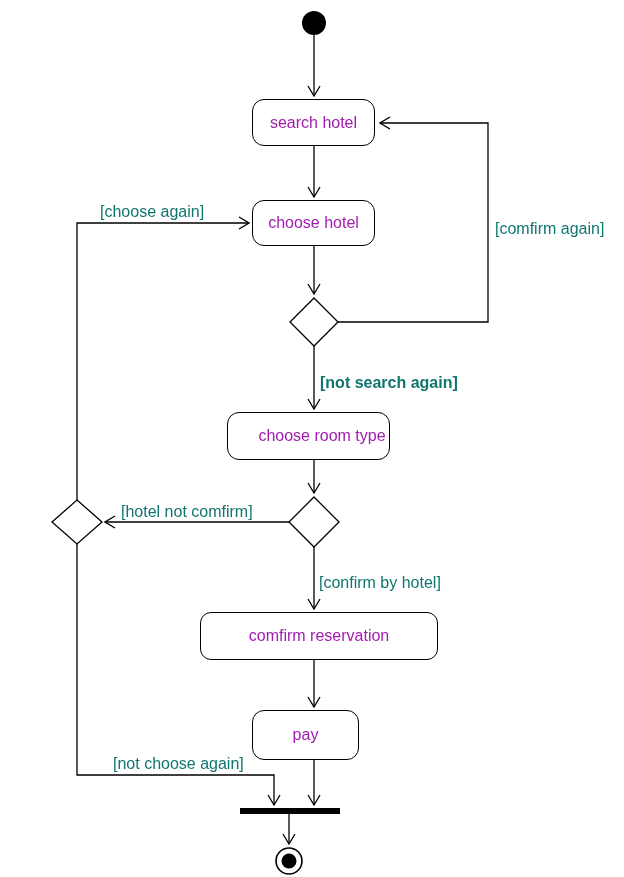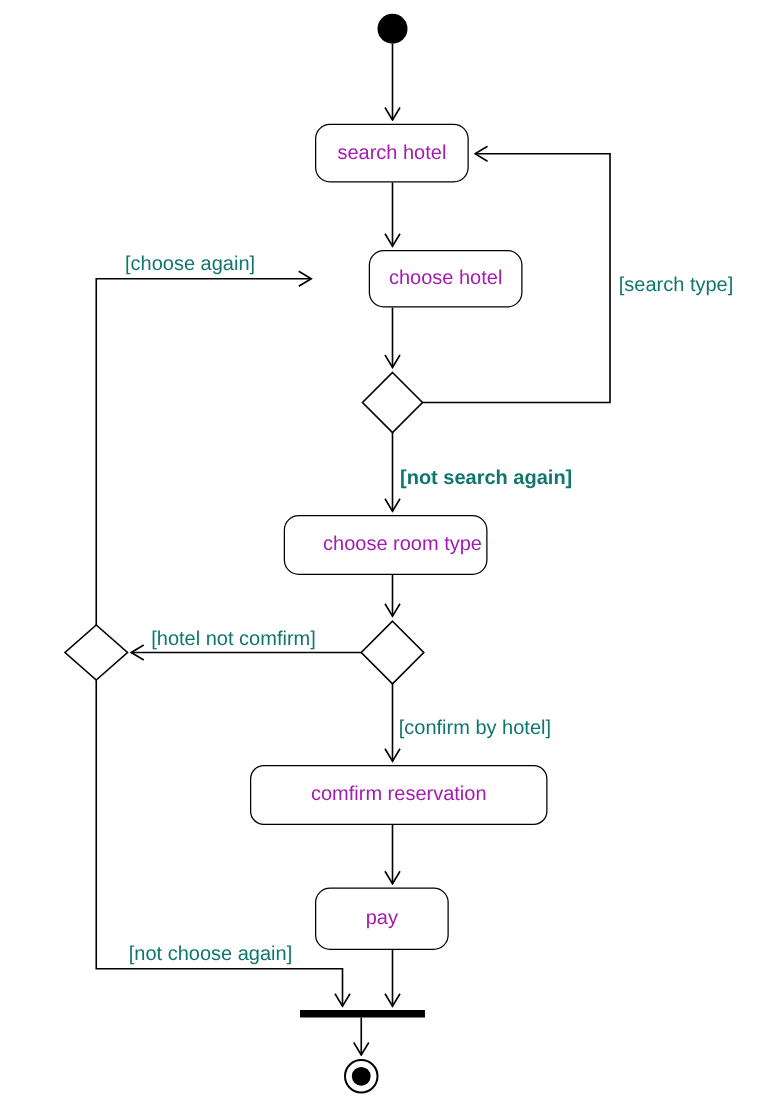--- a/index.html
+++ b/index.html
@@ -74,33 +74,33 @@
     <polygon points="314,497 339,522 314,547 289,522" fill="#ffffff" stroke="#000000" stroke-width="1.3"></polygon>
     <polygon points="77,500 102,522 77,544 52,522" fill="#ffffff" stroke="#000000" stroke-width="1.3"></polygon>
     <rect x="240" y="808" width="100" height="6" fill="#000000"></rect>
     <circle cx="289" cy="861" r="13" fill="#ffffff" stroke="#000000" stroke-width="1.6"></circle>
     <circle cx="289" cy="861" r="7.5" fill="#000000"></circle>
   </svg>
 
   <div class="activity" style="left:252px; top:99px;  width:123px; height:47px;">
     <span>search hotel</span>
   </div>
-  <div class="activity" style="left:252px; top:200px; width:123px; height:46px;margin-left:43px;">
+  <div class="activity" style="left:252px; top:200px; width:123px; height:46px;">
     <span>choose hotel</span>
   </div>
   <div class="activity" style="left:227px; top:412px; width:163px; height:48px;padding-left:27px;">
     <span>choose room type</span>
   </div>
   <div class="activity" style="left:200px; top:612px; width:238px; height:48px;border-radius:11px;">
     <span>comfirm reservation</span>
   </div>
   <div class="activity" style="left:252px; top:710px; width:107px; height:50px;">
     <span>pay</span>
   </div>
 
   <div class="guard" style="left:100px; top:204px;">[choose again]</div>
-  <div class="guard" style="left:495px; top:221px;">[search type]</div>
+  <div class="guard" style="left:495px; top:221px;">[comfirm again]</div>
   <div class="guard" style="left:320px; top:375px;font-weight:bold;">[not search again]</div>
   <div class="guard" style="left:121px; top:504px;">[hotel not comfirm]</div>
   <div class="guard" style="left:319px; top:575px;">[confirm by hotel]</div>
-  <div class="guard" style="left:103px; top:756px;">[not choose again]</div>
+  <div class="guard" style="left:113px; top:756px;">[not choose again]</div>
 
 </div>
 
 </body></html>

